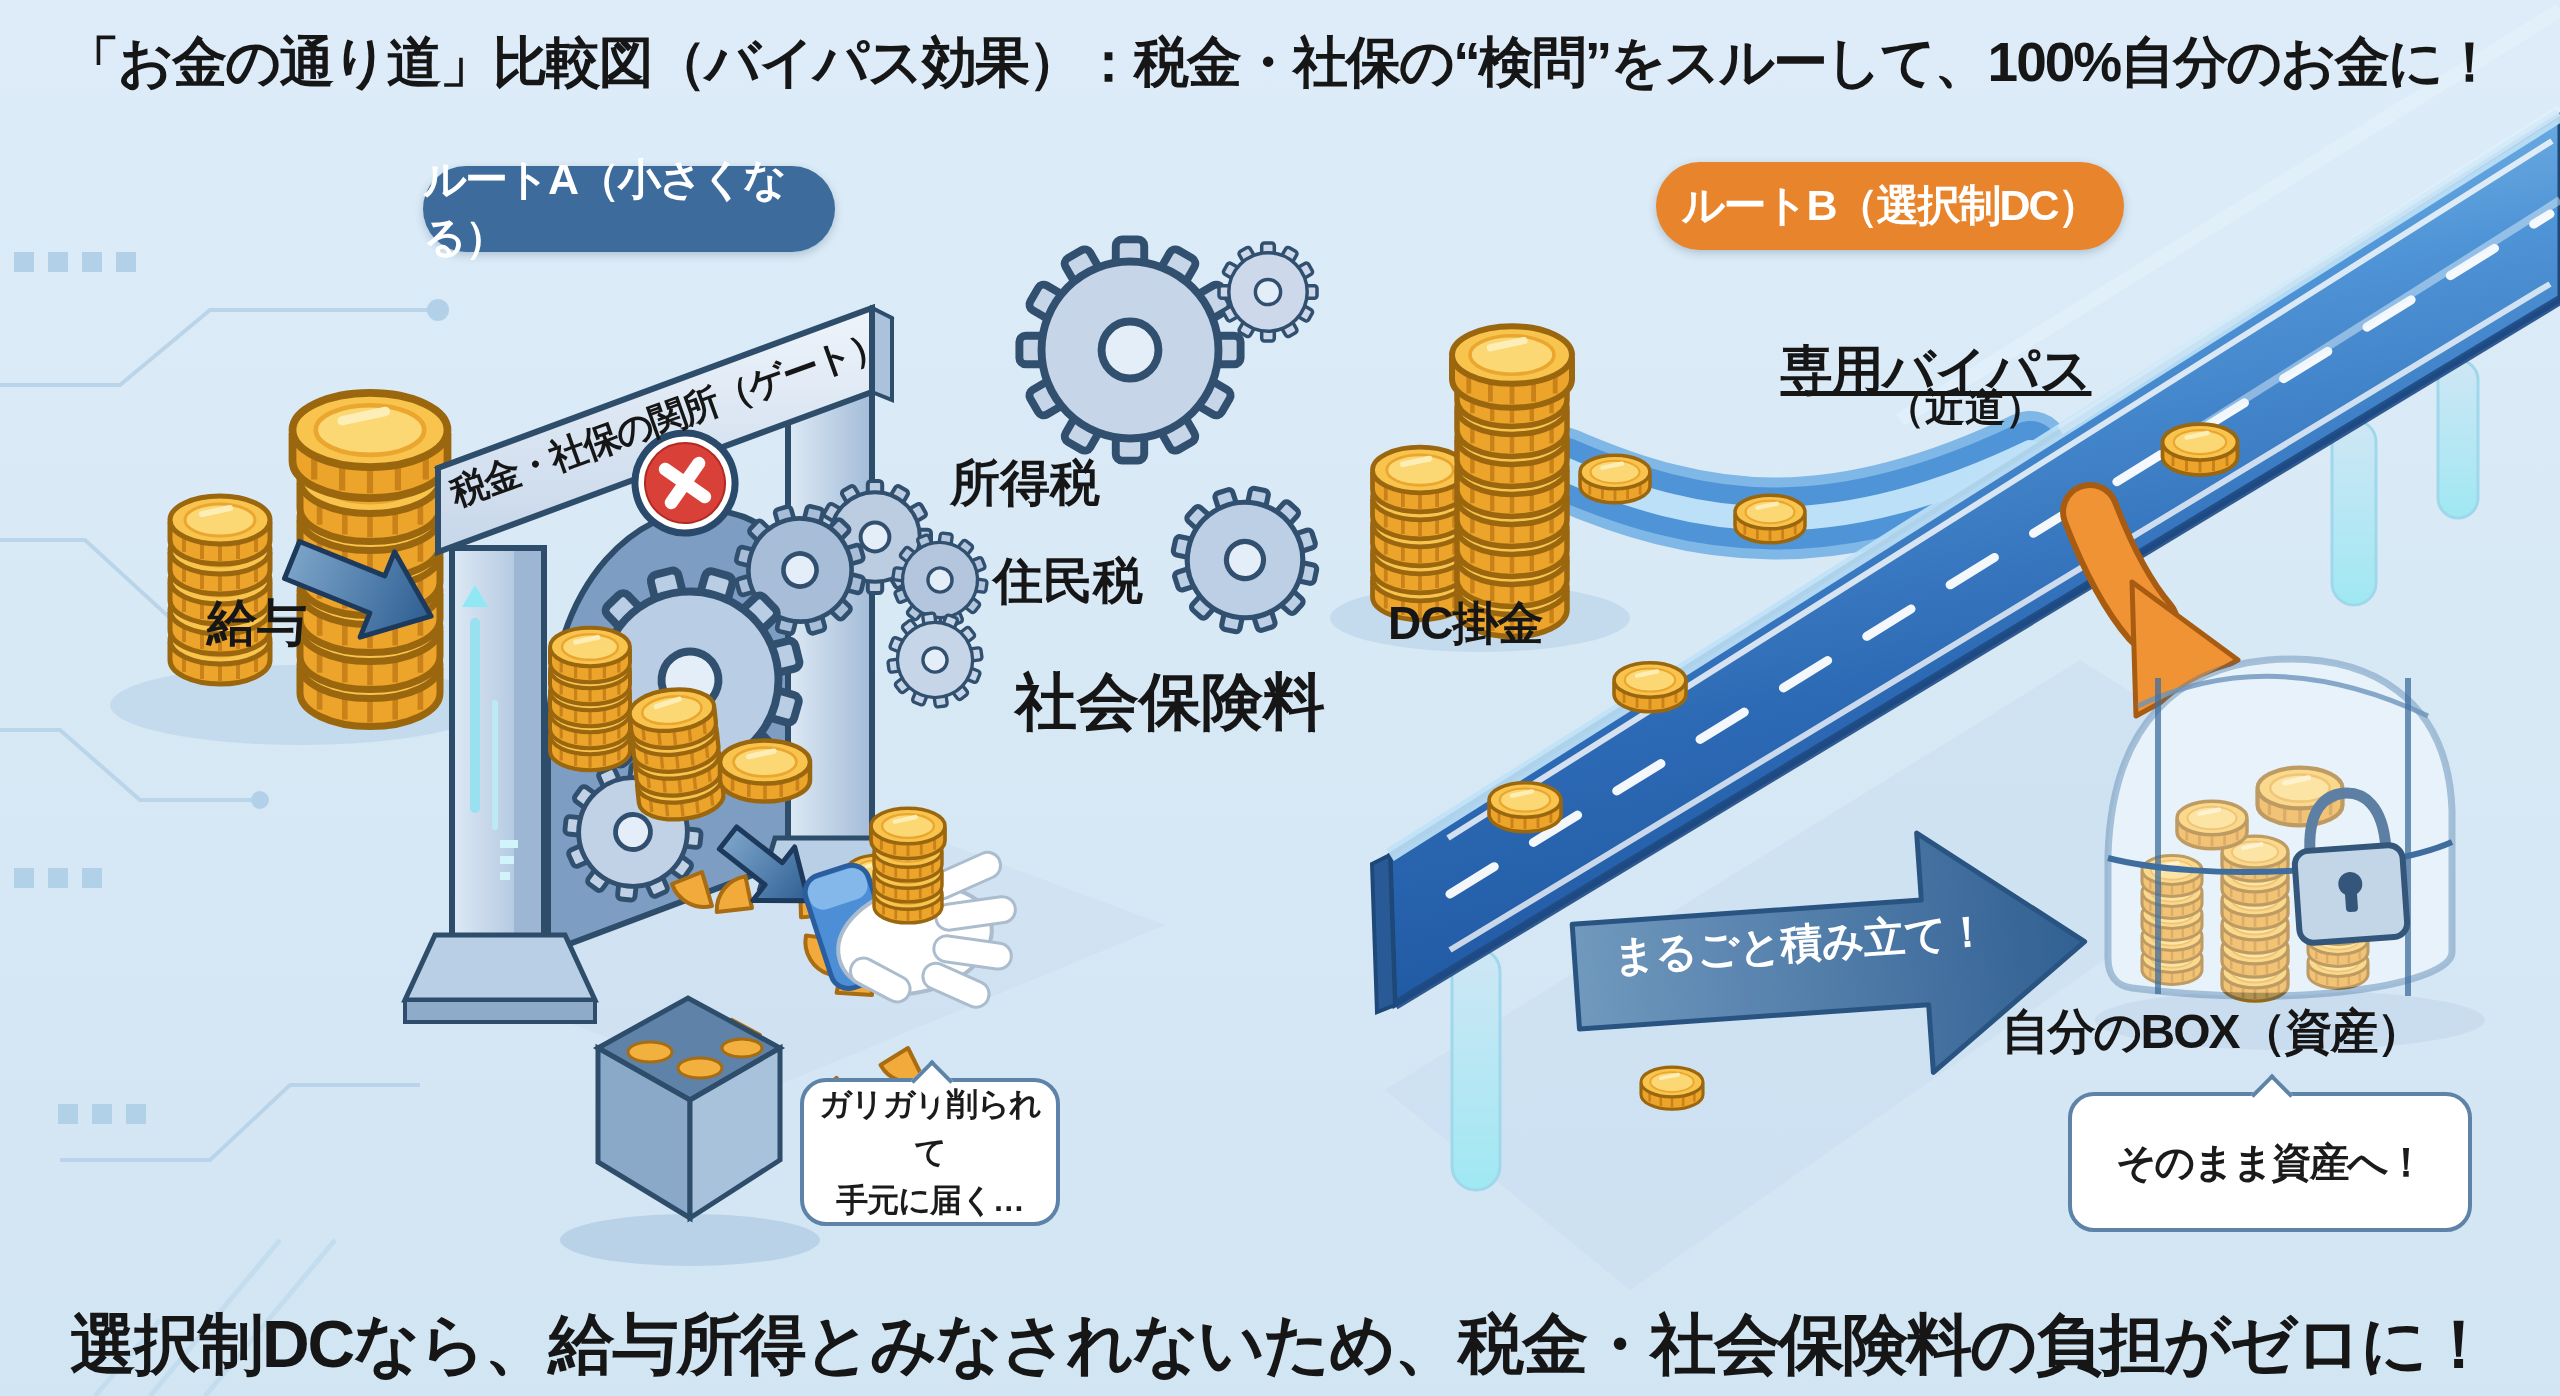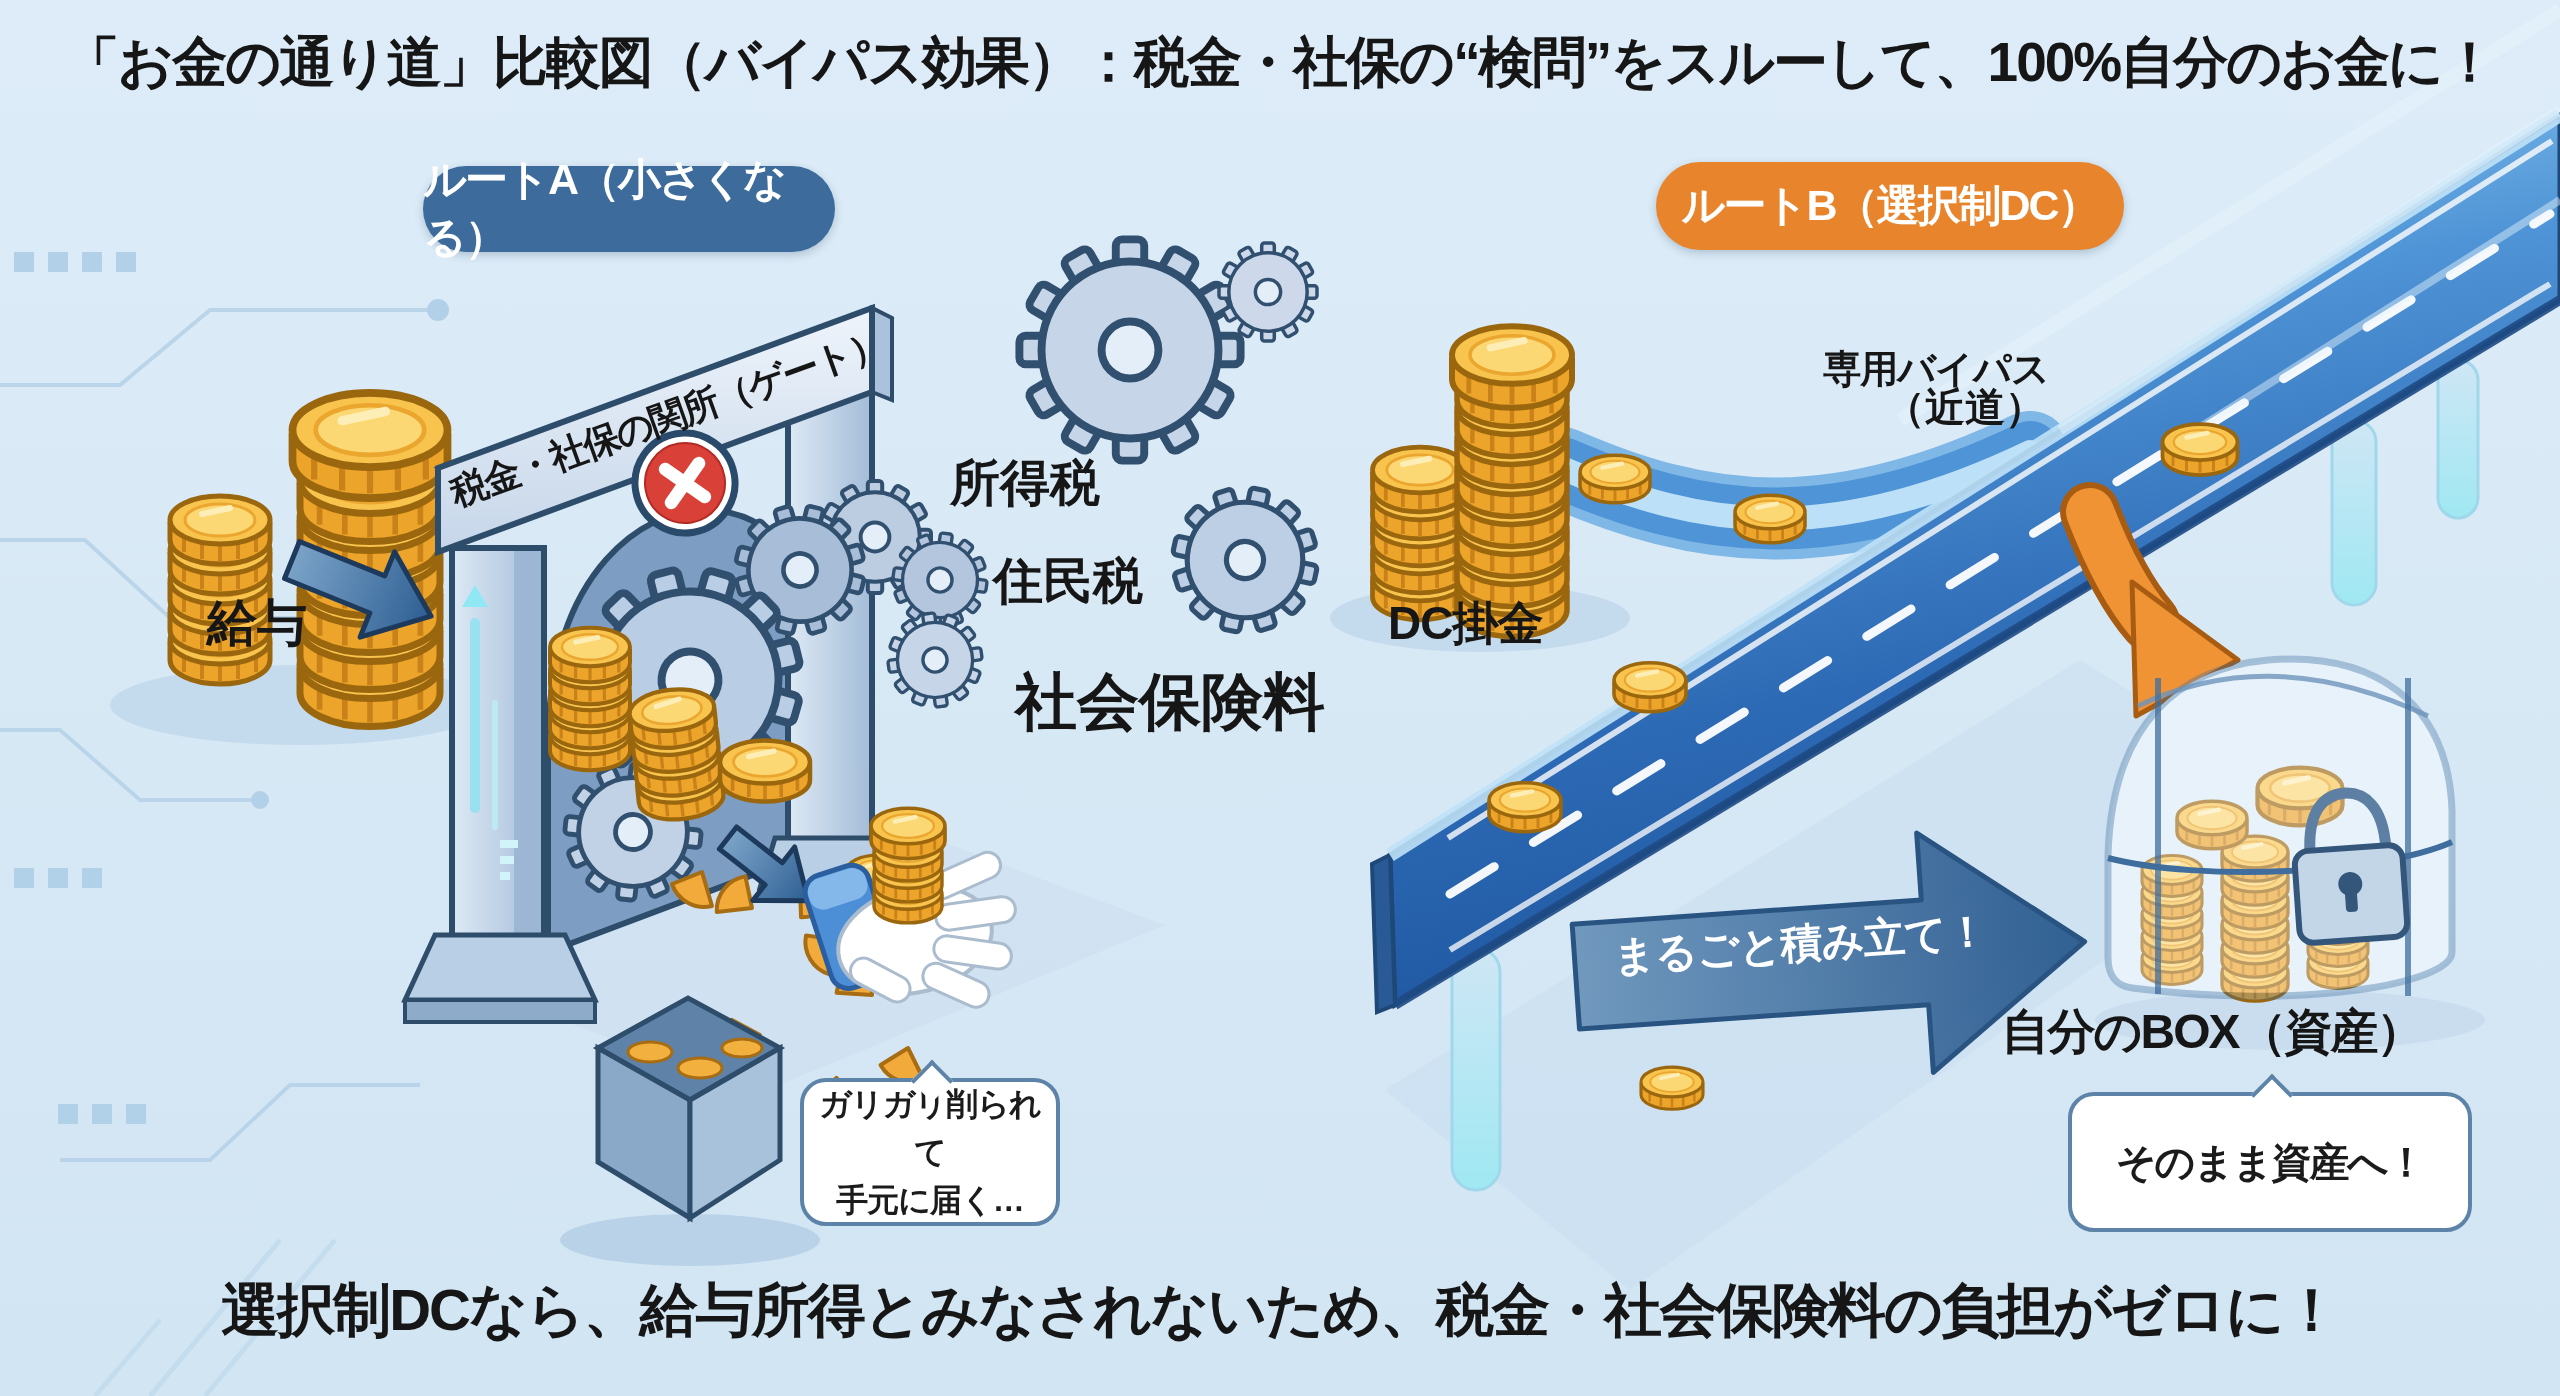--- a/index.html
+++ b/index.html
@@ -6,40 +6,40 @@
   body{
     width:2560px;height:1396px;overflow:hidden;
     background:linear-gradient(#ddecf8,#d2e5f3);
     font-family:"Liberation Sans","DejaVu Sans",sans-serif;
     color:#1b1b1b;
   }
   #canvas{position:relative;width:2560px;height:1396px;}
   svg.layer{position:absolute;left:0;top:0;}
   .lbl{position:absolute;font-weight:900;white-space:nowrap;color:#161616;}
   .title{left:50%;top:26px;transform:translateX(-50%);font-size:55px;letter-spacing:-2px;}
-  .footer{left:50%;top:1272px;transform:translateX(-50%);font-size:58px;letter-spacing:-2px;}
+  .footer{left:50%;top:1300px;transform:translateX(-50%);font-size:66px;letter-spacing:-2px;}
   .badge{
     position:absolute;display:flex;align-items:center;justify-content:center;
     color:#ffffff;font-weight:800;border-radius:48px;letter-spacing:-2px;
     box-shadow:0 3px 8px rgba(40,70,100,.25);
   }
   .badge-a{left:423px;top:166px;width:412px;height:86px;background:#3d6b9c;font-size:43px;}
   .badge-b{left:1656px;top:162px;width:468px;height:88px;background:#e8842c;font-size:43px;}
   .salary{left:216px;top:590px;transform:translateX(-50%);font-size:50px;margin-left:41px;}
   .gatesign{
     left:452px;top:470px;width:436px;text-align:center;
     transform:rotate(-19.6deg);transform-origin:0 50%;
     font-size:37px;font-weight:800;letter-spacing:-2px;
   }
   .tax1{left:950px;top:450px;font-size:50px;}
   .tax2{left:993px;top:548px;font-size:50px;}
   .tax3{left:1015px;top:660px;font-size:62px;}
   .takehome{left:928px;top:998px;transform:translateX(-50%);font-size:38px;letter-spacing:-2px;}
   .dclabel{left:1388px;top:593px;font-size:46px;letter-spacing:-1px;}
-  .bypass1{left:1936px;top:344px;transform:translateX(-50%);font-size:38px;letter-spacing:-1px;}
+  .bypass1{left:1936px;top:336px;transform:translateX(-50%);font-size:52px;letter-spacing:-1px;text-decoration:underline;}
   .bypass2{left:1936px;top:380px;transform:translateX(-50%);font-size:40px;margin-left:29px;}
   .arrowlabel{left:1800px;top:916px;transform:translateX(-50%) rotate(-4deg);font-size:42px;color:#ffffff;letter-spacing:-1px;}
   .boxlabel{left:2212px;top:1000px;transform:translateX(-50%);font-size:48px;letter-spacing:-2px;}
   .bubble{
     position:absolute;background:#ffffff;border:4px solid #5d83a8;border-radius:26px;
     display:flex;flex-direction:column;justify-content:center;align-items:center;
     text-align:center;font-weight:800;color:#1b1b1b;
   }
   .bubble .tail{
     position:absolute;top:-16px;left:50%;margin-left:-13px;width:26px;height:26px;

